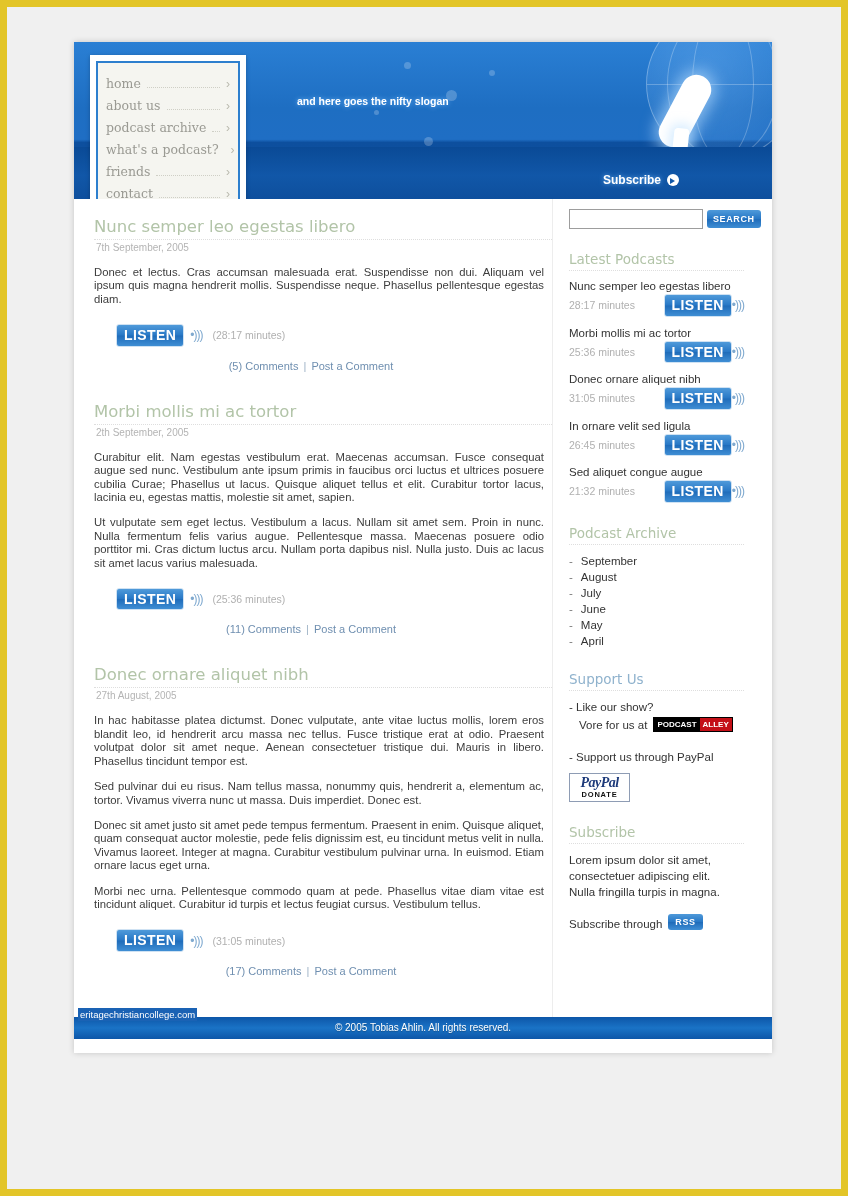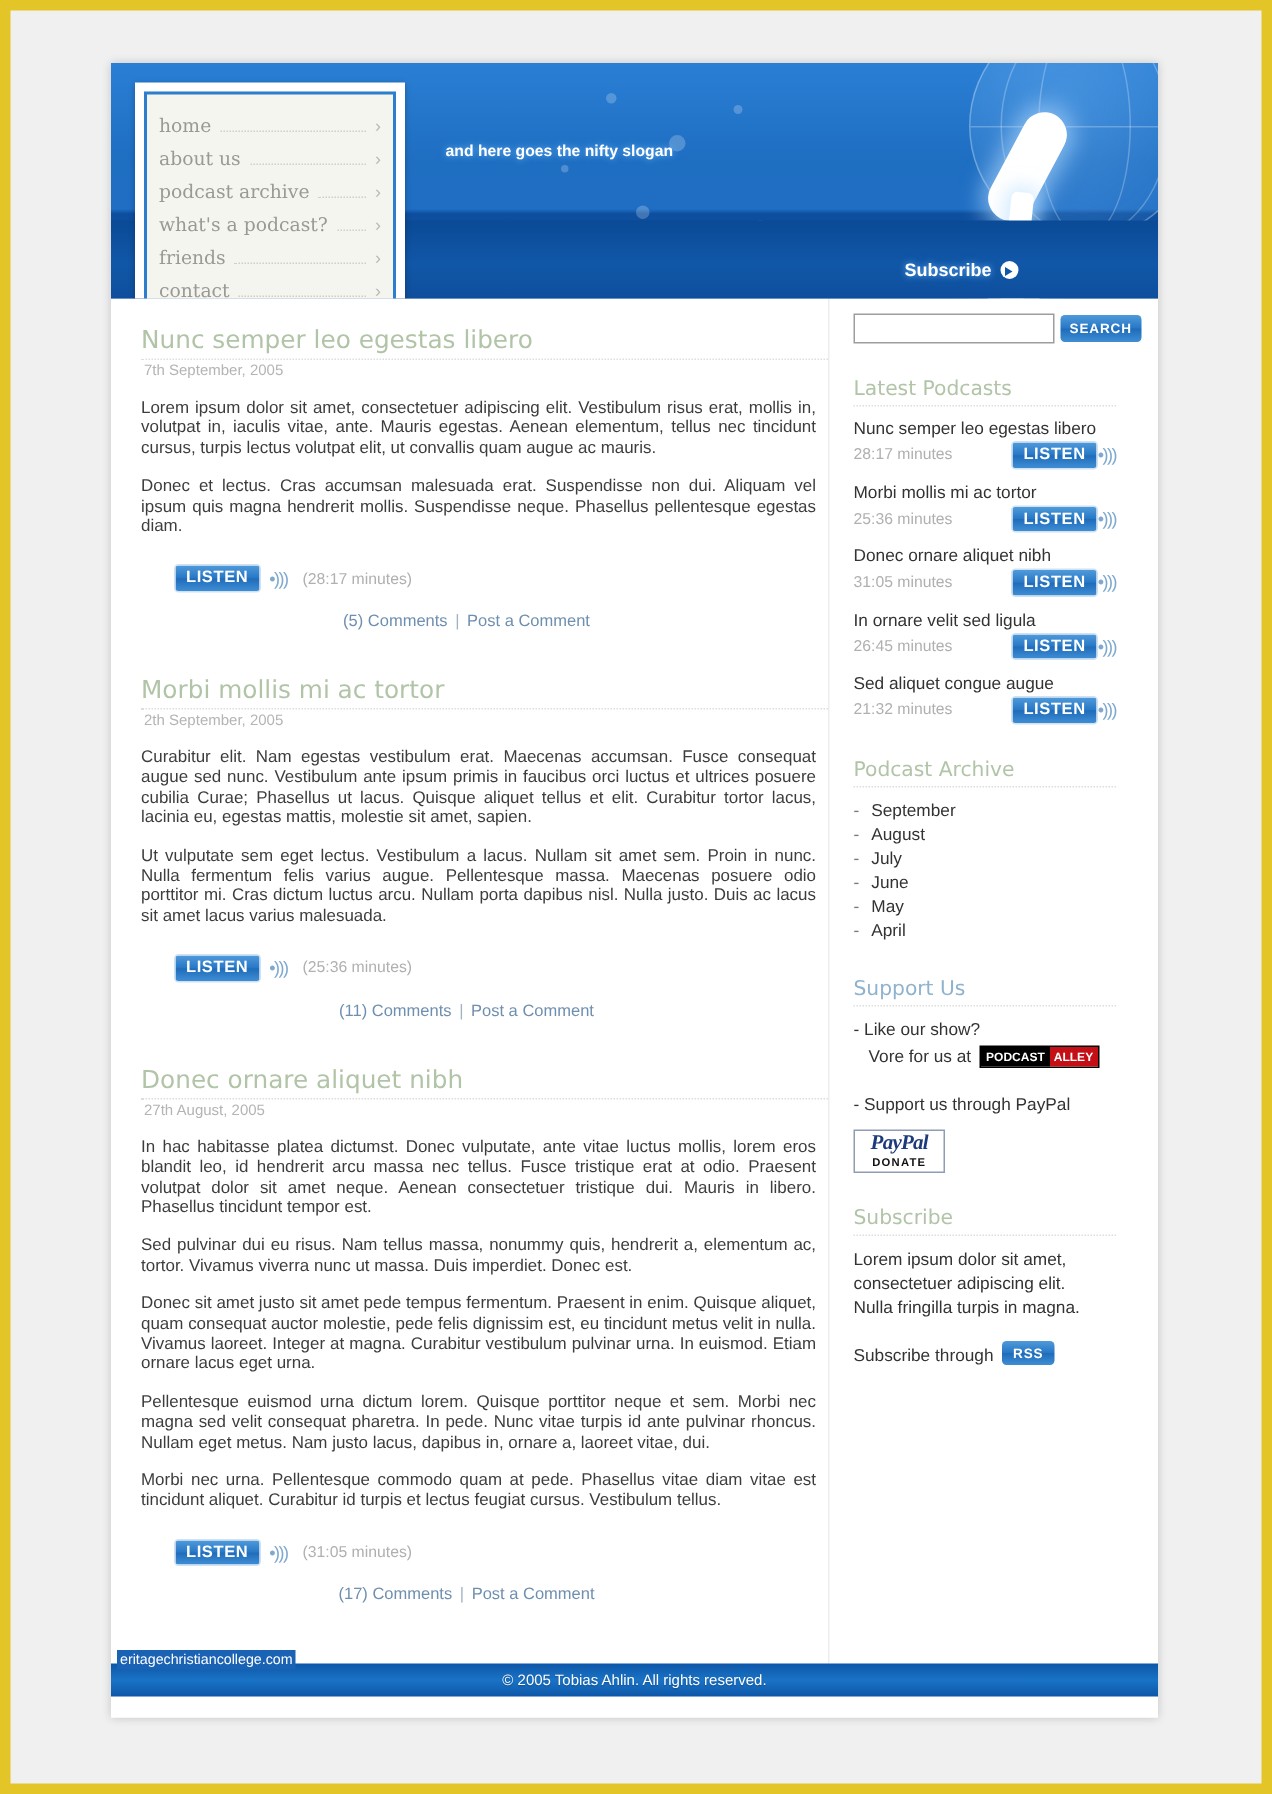--- a/index.html
+++ b/index.html
@@ -134,21 +134,21 @@
     border-left: 5px solid #1157a8;
     border-top: 3px solid transparent;
     border-bottom: 3px solid transparent;
   }
 
   
   .navbox {
     position: absolute;
     left: 16px;
     top: 13px;
-    width: 180px;
+    width: 156px;
     background: #ffffff;
     padding: 6px;
     box-sizing: border-box;
     z-index: 6;
     box-shadow: 0 1px 4px rgba(0,0,0,0.25);
   }
   .navbox-inner {
     border: 2px solid #2d7fce;
     background: #f5f5f0;
     padding: 9px 8px 7px 8px;
@@ -221,21 +221,21 @@
   .listen-row {
     display: flex;
     align-items: center;
     gap: 6px;
     margin: 18px 0 0 22px;
   }
   .listen-btn {
     display: inline-block;
     background: linear-gradient(to bottom, #4f9ada 0%, #2878c6 48%, #1f6cba 52%, #3f8ed4 100%);
     color: #ffffff;
-    font-size: 11px;
+    font-size: 14px;
     font-weight: bold;
     letter-spacing: 0.4px;
     padding: 2px 7px 2.5px 7px;
     border-radius: 3px;
     border: 1px solid #cfe2f3;
     cursor: pointer;
   }
   .waves {
     color: #7fa9cf;
     font-size: 12px;
@@ -498,21 +498,20 @@
     </div>
   </div>
 
   <div class="content">
 
     <div class="main">
 
       <div class="post">
         <h2 class="post-title">Nunc semper leo egestas libero</h2>
         <div class="post-date">7th September, 2005</div>
-        <p>Lorem ipsum dolor sit amet, consectetuer adipiscing elit. Vestibulum risus erat, mollis in, volutpat in, iaculis vitae, ante. Mauris egestas. Aenean elementum, tellus nec tincidunt cursus, turpis lectus volutpat elit, ut convallis quam augue ac mauris.</p>
         <p>Donec et lectus. Cras accumsan malesuada erat. Suspendisse non dui. Aliquam vel ipsum quis magna hendrerit mollis. Suspendisse neque. Phasellus pellentesque egestas diam.</p>
         <div class="listen-row">
           <span class="listen-btn">LISTEN</span>
           <span class="waves">•)))</span>
           <span class="duration">(28:17 minutes)</span>
         </div>
         <div class="comments-row">
           <a>(5) Comments</a><span class="sep"> | </span><a>Post a Comment</a>
         </div>
       </div>
@@ -531,21 +530,20 @@
           <a>(11) Comments</a><span class="sep"> | </span><a>Post a Comment</a>
         </div>
       </div>
 
       <div class="post">
         <h2 class="post-title">Donec ornare aliquet nibh</h2>
         <div class="post-date">27th August, 2005</div>
         <p>In hac habitasse platea dictumst. Donec vulputate, ante vitae luctus mollis, lorem eros blandit leo, id hendrerit arcu massa nec tellus. Fusce tristique erat at odio. Praesent volutpat dolor sit amet neque. Aenean consectetuer tristique dui. Mauris in libero. Phasellus tincidunt tempor est.</p>
         <p>Sed pulvinar dui eu risus. Nam tellus massa, nonummy quis, hendrerit a, elementum ac, tortor. Vivamus viverra nunc ut massa. Duis imperdiet. Donec est.</p>
         <p>Donec sit amet justo sit amet pede tempus fermentum. Praesent in enim. Quisque aliquet, quam consequat auctor molestie, pede felis dignissim est, eu tincidunt metus velit in nulla. Vivamus laoreet. Integer at magna. Curabitur vestibulum pulvinar urna. In euismod. Etiam ornare lacus eget urna.</p>
-        <p>Pellentesque euismod urna dictum lorem. Quisque porttitor neque et sem. Morbi nec magna sed velit consequat pharetra. In pede. Nunc vitae turpis id ante pulvinar rhoncus. Nullam eget metus. Nam justo lacus, dapibus in, ornare a, laoreet vitae, dui.</p>
         <p>Morbi nec urna. Pellentesque commodo quam at pede. Phasellus vitae diam vitae est tincidunt aliquet. Curabitur id turpis et lectus feugiat cursus. Vestibulum tellus.</p>
         <div class="listen-row">
           <span class="listen-btn">LISTEN</span>
           <span class="waves">•)))</span>
           <span class="duration">(31:05 minutes)</span>
         </div>
         <div class="comments-row">
           <a>(17) Comments</a><span class="sep"> | </span><a>Post a Comment</a>
         </div>
       </div>

